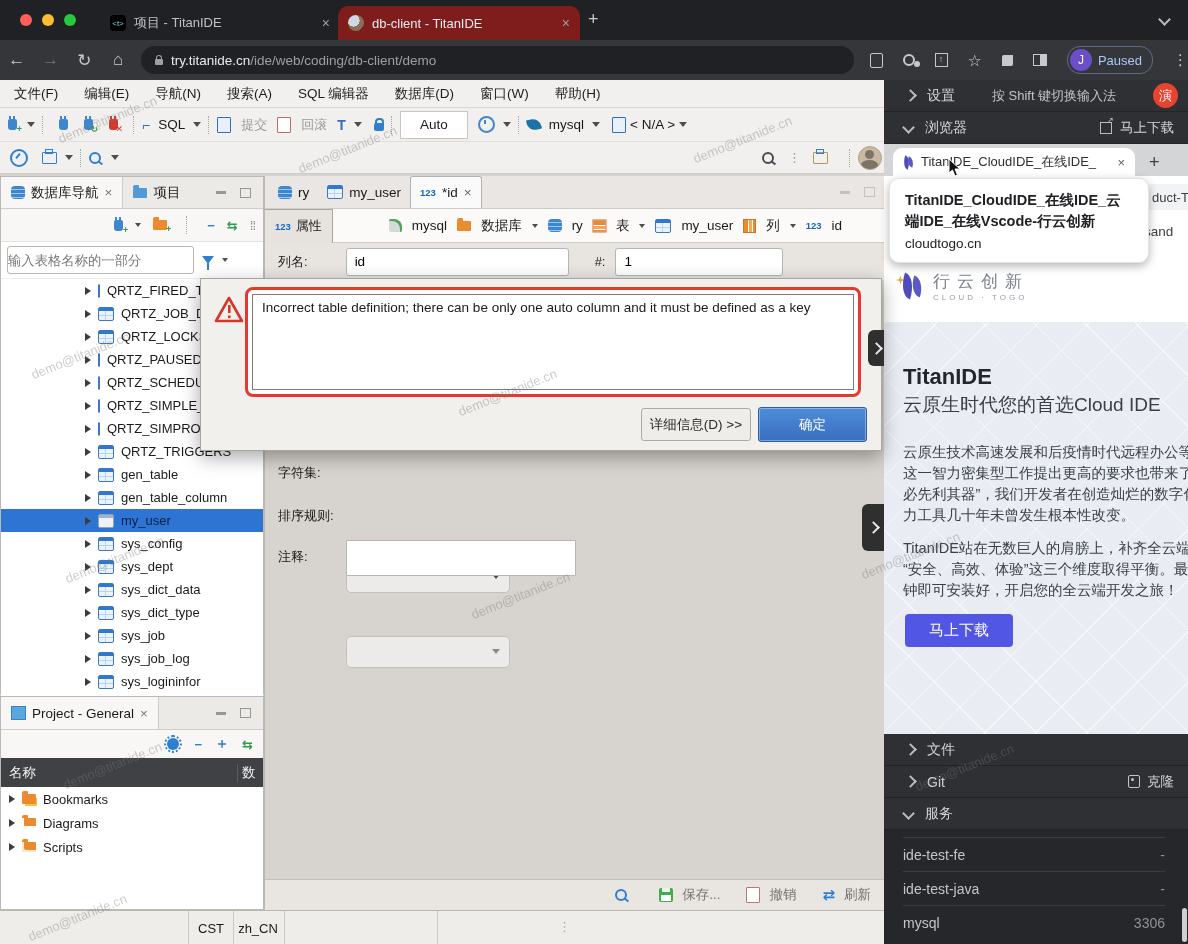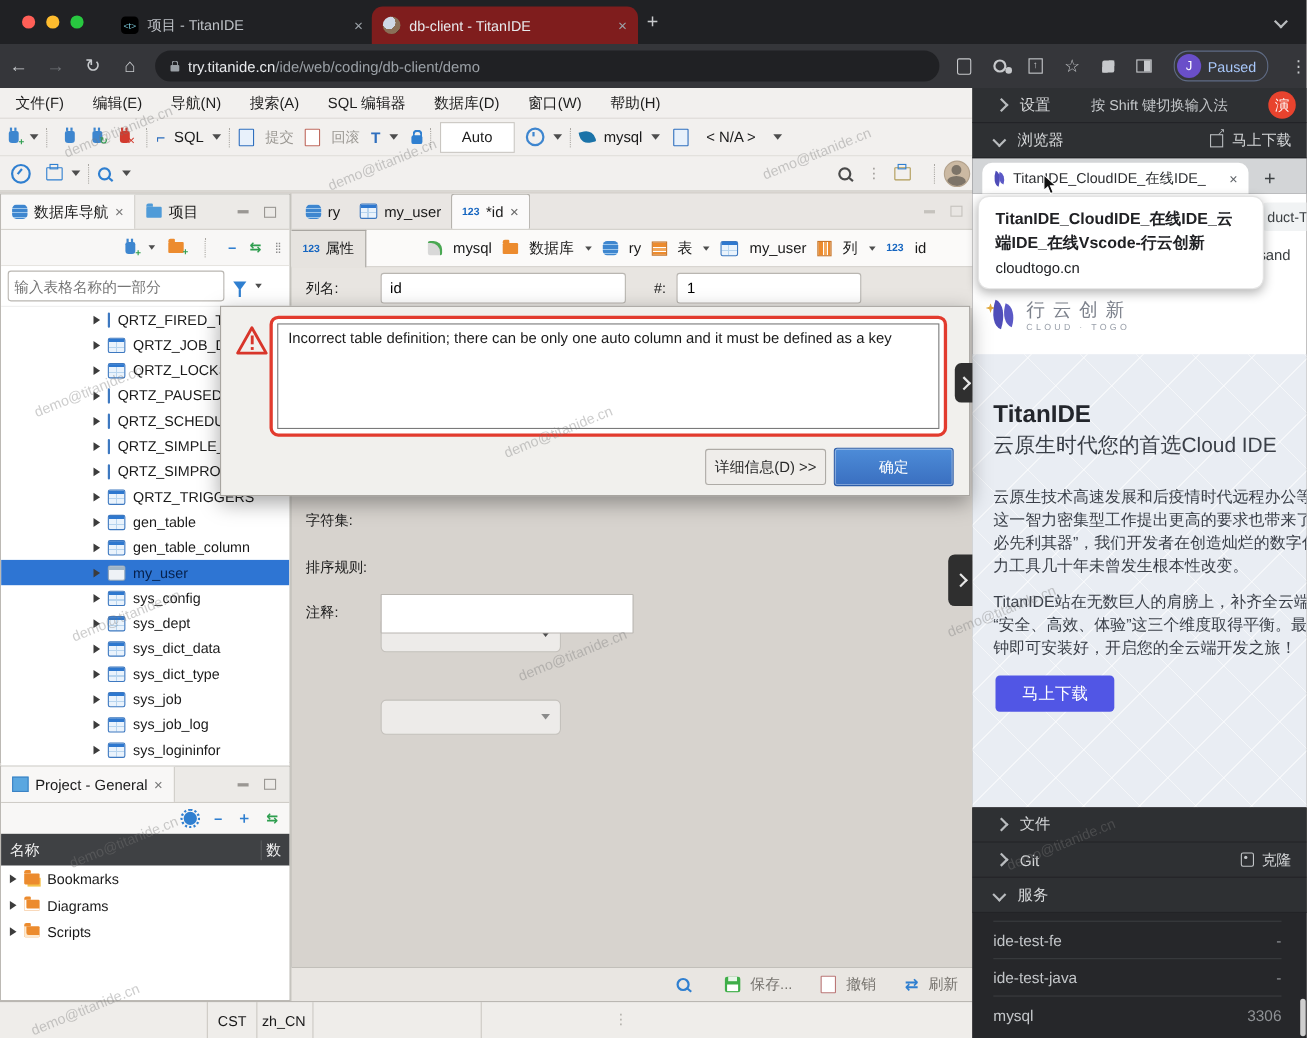--- a/index.html
+++ b/index.html
@@ -70,21 +70,21 @@
     linear-gradient(rgba(0,0,0,0) 0 7px,#b7d4ee 7px 8px,rgba(0,0,0,0) 8px),#eaf3fc}
   .tbl.gray{border-color:#8fa4b8;background:linear-gradient(#9fb4c6 0 3px,rgba(0,0,0,0) 3px),#eef2f6}
   .folder{width:14px;height:10px;background:#ec8b2e;border-radius:1px;position:relative;display:inline-block}
   .folder:before{content:"";position:absolute;top:-3px;left:0;width:6px;height:3px;background:#ec8b2e;border-radius:2px 1px 0 0}
   .folder.blue{background:#4f9bd8}.folder.blue:before{background:#4f9bd8}
   .colic{width:11px;height:12px;background:linear-gradient(90deg,#ec8b2e 0 4px,#fff 4px 5px,#f3a85c 5px 8px,#fff 8px 9px,#ec8b2e 9px);border:1px solid #c8762a;display:inline-block}
   .exp{width:0;height:0;border-left:6px solid #3c3c3c;border-top:4px solid transparent;border-bottom:4px solid transparent;display:inline-block}
   .trow{display:flex;align-items:center;gap:7px;height:23px;padding-left:84px;white-space:nowrap}
   .trow.sel{background:#2e75d3;color:#06204a}
   .prow{display:flex;align-items:center;gap:7px;height:24px;padding-left:8px}
-  .filterin{height:26px;background:#fff;border:1px solid #b9b6b1;border-radius:3px;display:flex;align-items:center;padding:0 5px;color:#c2410c}
+  .filterin{height:26px;background:#fff;border:1px solid #b9b6b1;border-radius:3px;display:flex;align-items:center;padding:0 0;color:#c2410c}
   .funnel{width:0;height:0;border-left:6px solid transparent;border-right:6px solid transparent;border-top:8px solid #2f7fd0;position:relative;display:inline-block}
   .funnel:after{content:"";position:absolute;left:-1px;top:-1px;width:2px;height:7px;background:#2f7fd0}
   .gear{width:12px;height:12px;border:2px dotted #2f7fd0;border-radius:50%;background:#2f7fd0;background-clip:content-box;padding:1px;display:inline-block}
   .swap{color:#2e9e4f;font-size:13px;font-weight:bold}
   .plusic{color:#2f7fd0;font-weight:bold;font-size:14px}
   .darkhead{background:#3f4144;color:#f2f2f2;display:flex;align-items:center;font-size:13.5px}
   
   .etab{display:flex;align-items:center;gap:6px;height:31px;padding:0 9px;font-size:13.5px}
   .etab.active{background:#fbfafa;border:1px solid #b5b2ad;border-bottom:none;border-radius:3px 3px 0 0}
   .num123{color:#1565c0;font-size:9.5px;font-weight:bold}
@@ -216,21 +216,21 @@
     <div class="autobox">
         <span>Auto</span>
       </div>
     <span class="clock" style="margin-left:10px"></span>
     <span class="dd" style="margin-left:8px"></span>
     <span class="sepv"></span>
     <span class="dolphin"></span>
     <span style="margin:0 8px;font-size:13.5px">mysql</span>
     <span class="dd"></span>
     <span class="docic blue" style="margin-left:12px"></span>
-    <span style="margin:0 16px;font-size:13.5px">&lt; N/A &gt;</span>
+    <span style="margin:0 4px;font-size:13.5px">&lt; N/A &gt;</span>
     <span class="dd"></span>
   </div>
 
   <div class="abs tb" style="left:0;top:142px;width:884px;height:31px;border-bottom:1px solid #cfccc7;padding-left:10px">
     <span class="gauge"></span>
     <span class="boxes" style="margin-left:14px"></span>
     <span class="dd" style="margin-left:8px"></span>
     <span class="sepv"></span>
     <span class="mag blue"></span>
     <span class="dd" style="margin-left:10px"></span>

